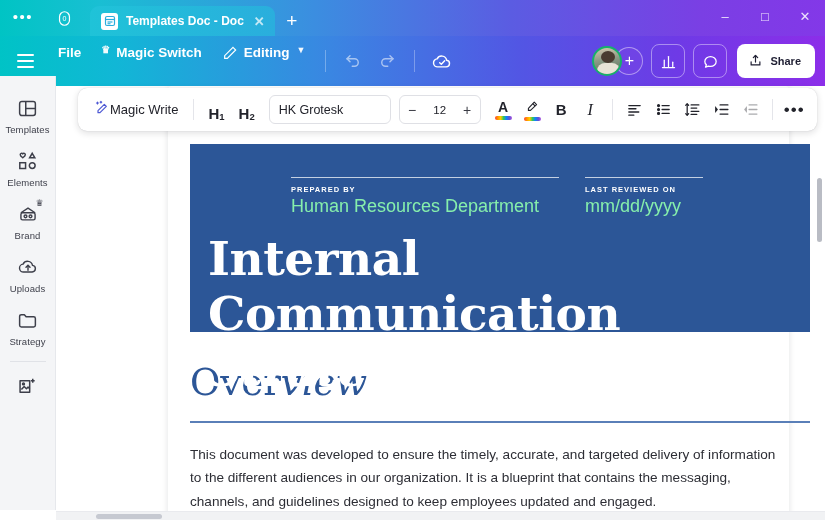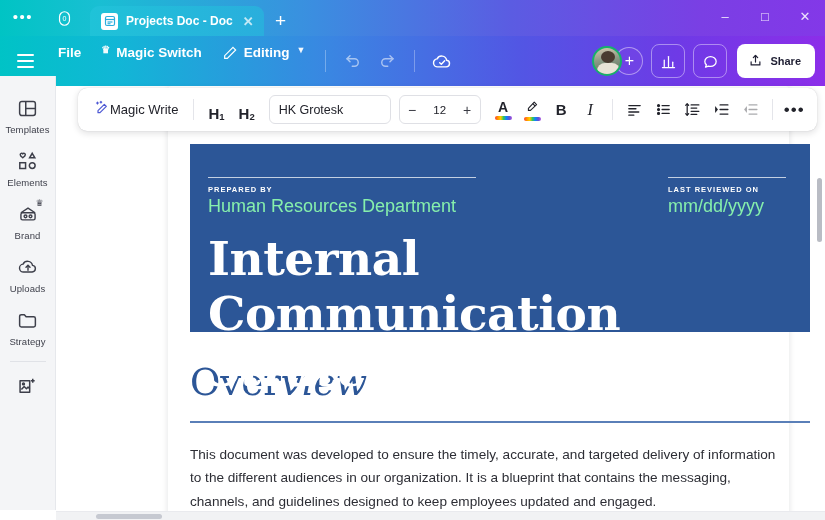--- a/index.html
+++ b/index.html
@@ -143,21 +143,21 @@
   .page {
     position: absolute; left: 112px; top: 0; width: 621px; min-height: 440px;
     background: #ffffff; border-radius: 4px;
     box-shadow: 0 1px 6px rgba(20,22,34,.12);
     padding: 0;
   }
   .banner {
     margin: 58px 0 0 22px; width: 620px; height: 188px; background: #2c5697;
     padding: 26px 22px 0 18px; position: relative;
   }
-  .banner-meta { display: flex; gap: 26px; justify-content: space-between; padding-right: 2px; }
+  .banner-meta { display: flex; gap: 26px; justify-content: center; padding-right: 2px; }
   .meta-col { padding-top: 7px; }
   .meta-col.wide { width: 268px; }
   .meta-col.narrow { width: 118px; }
   .meta-rule { height: 1px; background: rgba(255,255,255,.72); margin-bottom: 7px; }
   .meta-lbl { font-size: 7.5px; font-weight: bold; letter-spacing: 1px; color: #ffffff; margin-bottom: 2px; }
   .meta-val { font-size: 18px; color: #86efac; font-family: Liberation Sans, sans-serif; }
   .banner-title {
     margin-top: 14px; padding-left: 0;
     font-family: "DejaVu Serif", "Liberation Serif", serif;
     color: #ffffff; font-weight: bold; font-size: 47px; line-height: 1.18;
@@ -205,21 +205,21 @@
     </div>
     <div class="tab">
       <span class="tab-favicon">
         <svg width="12" height="12" viewBox="0 0 24 24" fill="none" stroke="#2aaedd" stroke-width="2.4">
           <rect x="3" y="3" width="18" height="18" rx="3"></rect>
           <line x1="3" y1="9" x2="21" y2="9"></line>
           <line x1="7" y1="14" x2="17" y2="14"></line>
           <line x1="7" y1="17.5" x2="13" y2="17.5"></line>
         </svg>
       </span>
-      <span class="tab-title">Projects Doc - Doc</span>
+      <span class="tab-title">Templates Doc - Doc</span>
       <span class="tab-close">✕</span>
     </div>
     <div class="tab-new">+</div>
     <div class="wincontrols">
       <div class="wc">–</div>
       <div class="wc">□</div>
       <div class="wc">✕</div>
     </div>
   </div>
 

